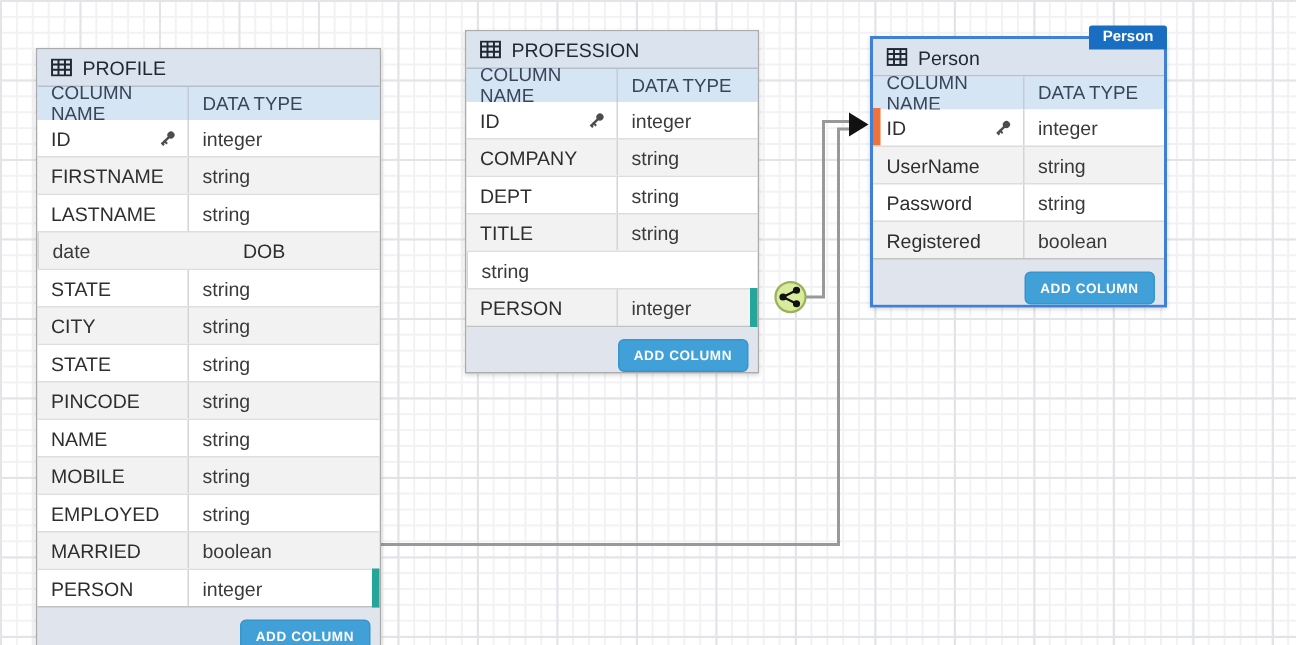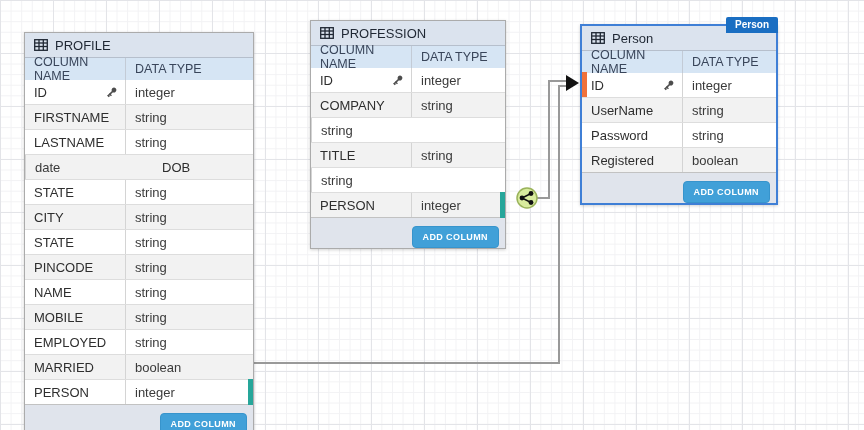--- a/index.html
+++ b/index.html
@@ -232,20 +232,23 @@
         </div>
         <div class="cell type">integer</div>
       </div>
       <div class="row alt">
         <div class="cell name">
           <span>COMPANY</span>
         </div>
         <div class="cell type">string</div>
       </div>
       <div class="row">
+        <div class="cell name">
+          <span>DEPT</span>
+        </div>
         <div class="cell type">string</div>
       </div>
       <div class="row alt">
         <div class="cell name">
           <span>TITLE</span>
         </div>
         <div class="cell type">string</div>
       </div>
       <div class="row">
         <div class="cell type">string</div>

